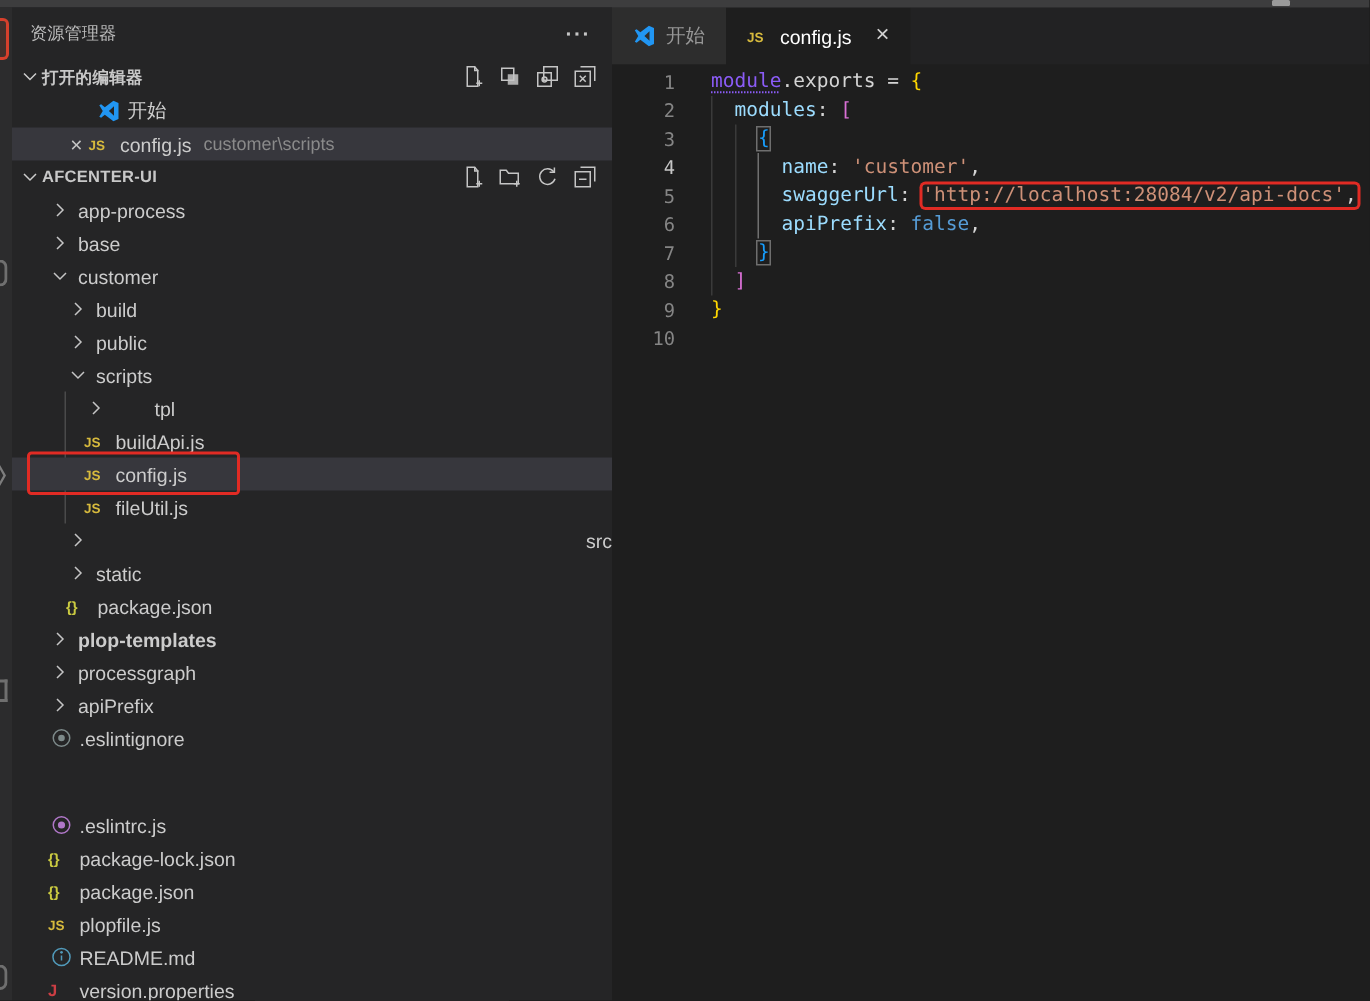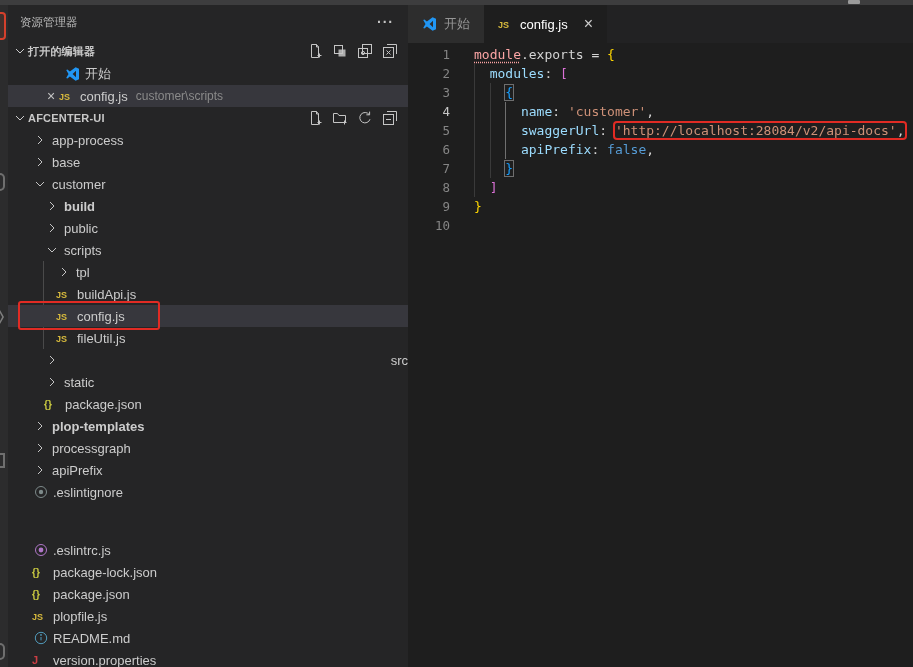--- a/index.html
+++ b/index.html
@@ -197,21 +197,21 @@
           <span class="rlabel">base</span>
         </div>
         <div class="row" style="padding-left: 24px;">
           <span class="chev16">
             <svg viewBox="0 0 16 16" fill="none" stroke="currentColor" stroke-width="1">
               <path d="M4 6l4 4 4-4"></path>
             </svg>
           </span>
           <span class="rlabel">customer</span>
         </div>
-        <div class="row" style="padding-left: 36px; font-weight: bold;">
+        <div class="row" style="padding-left: 36px;">
           <span class="chev16">
             <svg viewBox="0 0 16 16" fill="none" stroke="currentColor" stroke-width="1">
               <path d="M6 4l4 4-4 4"></path>
             </svg>
           </span>
           <span class="rlabel">build</span>
         </div>
         <div class="row" style="padding-left: 36px;">
           <span class="chev16">
             <svg viewBox="0 0 16 16" fill="none" stroke="currentColor" stroke-width="1">
@@ -221,21 +221,21 @@
           <span class="rlabel">public</span>
         </div>
         <div class="row" style="padding-left: 36px;">
           <span class="chev16">
             <svg viewBox="0 0 16 16" fill="none" stroke="currentColor" stroke-width="1">
               <path d="M4 6l4 4 4-4"></path>
             </svg>
           </span>
           <span class="rlabel">scripts</span>
         </div>
-        <div class="row" style="padding-left: 48px;">
+        <div class="row" style="padding-left: 48px; gap: 27px;">
           <span class="chev16">
             <svg viewBox="0 0 16 16" fill="none" stroke="currentColor" stroke-width="1">
               <path d="M6 4l4 4-4 4"></path>
             </svg>
           </span>
           <span class="rlabel">tpl</span>
         </div>
         <div class="row" style="padding-left: 48px;">
           <span class="fic"><b class="t-js">JS</b></span>
           <span class="rlabel">buildApi.js</span>
@@ -363,21 +363,21 @@
         <span>config.js</span>
         <span class="tclose">×</span>
       </div>
     </div>
     <div class="code" id="code">
       <div class="guide" style="left:66px; top:21px; height:133px;"></div>
       <div class="guide" style="left:82px; top:40px; height:95px;"></div>
       <div class="guide active" style="left:97px; top:59px; height:57px;"></div>
     <div class="cline">
           <div class="num">1</div>
-          <div class="ctxt"><span class="tok-u" style="color: #fca5a5;">module</span><span style="color: rgb(212, 212, 212);">.exports</span><span style="color: rgb(212, 212, 212);"> = </span><span style="color: rgb(255, 215, 0);">{</span></div>
+          <div class="ctxt"><span class="tok-u" style="color: #8b5cf6;">module</span><span style="color: rgb(212, 212, 212);">.exports</span><span style="color: rgb(212, 212, 212);"> = </span><span style="color: rgb(255, 215, 0);">{</span></div>
         </div>
         <div class="cline">
           <div class="num">2</div>
           <div class="ctxt"><span style="color: rgb(212, 212, 212);">  </span><span style="color: rgb(156, 220, 254);">modules</span><span style="color: rgb(212, 212, 212);">: </span><span style="color: rgb(218, 112, 214);">[</span></div>
         </div>
         <div class="cline">
           <div class="num">3</div>
           <div class="ctxt"><span style="color: rgb(212, 212, 212);">    </span><span class="tok-box" style="color: rgb(23, 159, 255);">{</span></div>
         </div>
         <div class="cline">

